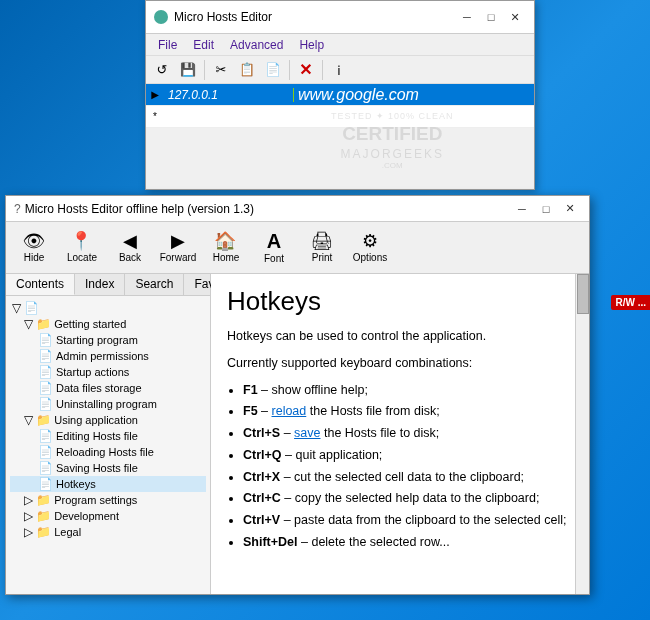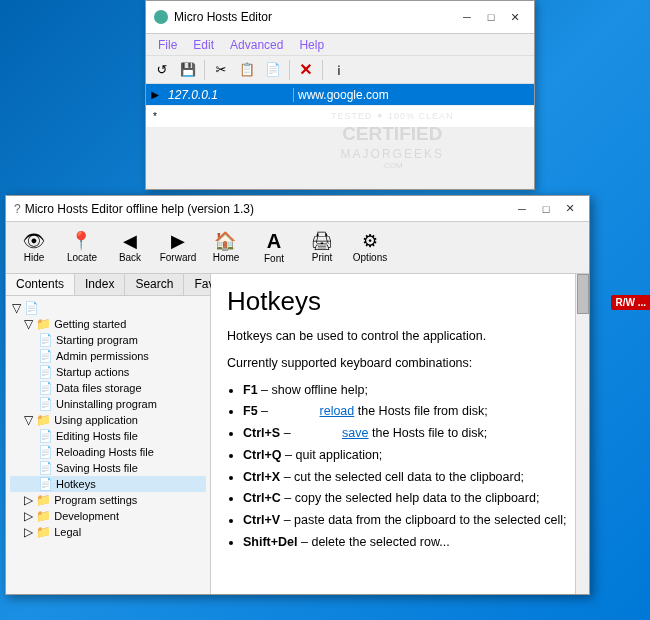--- a/index.html
+++ b/index.html
@@ -83,21 +83,21 @@
       display: flex;
       align-items: center;
       padding: 0 4px;
       border-bottom: 1px solid #ddd;
     }
 
     .menu-item {
       padding: 2px 8px;
       font-size: 12px;
       cursor: pointer;
-      color: #8b5cf6;
+      color: #4c1d95;
     }
 
     
     .toolbar {
       background: #f0f0f0;
       height: 28px;
       display: flex;
       align-items: center;
       padding: 0 4px;
       border-bottom: 1px solid #ddd;
@@ -169,21 +169,22 @@
       flex-shrink: 0;
       padding: 0 4px;
       font-size: 12px;
       border-right: 1px solid #84cc16;
       font-style: italic;
     }
 
     .cell-domain {
       flex: 1;
       padding: 0 4px;
-      font-size: 12px;
+      font-size: 16px;
+      font-style: italic;
     }
 
     .table-row.selected .cell-ip,
     .table-row.selected .cell-domain { color: white; }
 
     
     .watermark {
       position: absolute;
       top: 110px;
       left: 185px;
@@ -333,21 +334,20 @@
 
     .content-body li { margin-bottom: 3px; }
 
     .key {
       font-weight: bold;
     }
 
     .link {
       color: #0066cc;
       text-decoration: underline;
-      margin-left: 48px;
     }
 
     .scrollbar-v {
       position: absolute;
       right: 0;
       top: 0;
       width: 14px;
       height: 100%;
       background: #f0f0f0;
       border-left: 1px solid #ccc;

